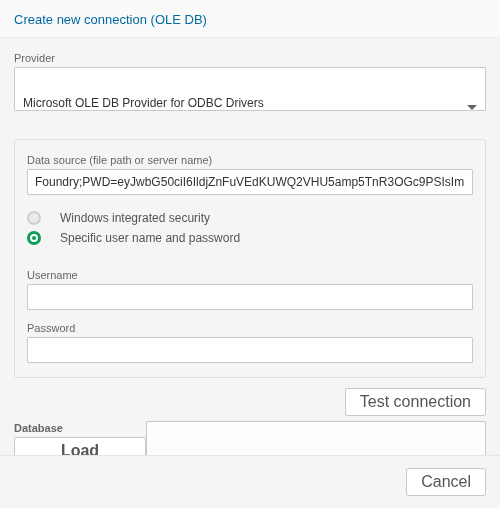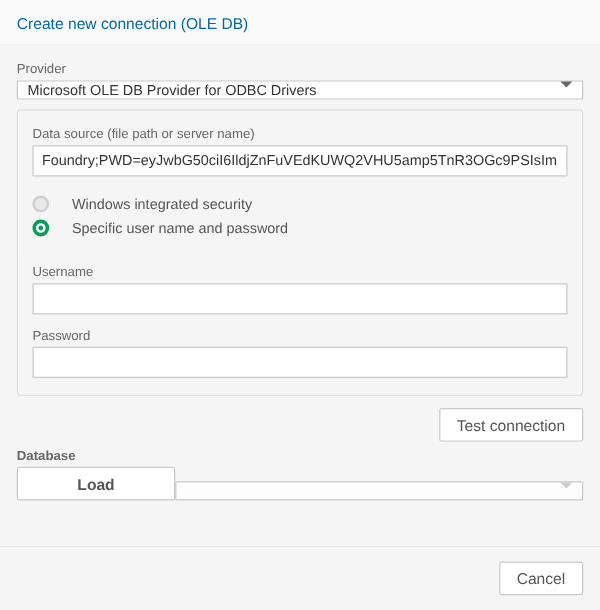--- a/index.html
+++ b/index.html
@@ -32,25 +32,25 @@
     flex: 1;
     overflow: hidden;
   }
   .label {
     font-size: 11px;
     color: #666;
     margin: 4px 0 3px 0;
   }
   .select {
     width: 100%;
-    height: 16px;
+    height: 44px;
     border: 1px solid #c9c9c9;
     background: #fff;
     display: flex;
-    align-items: flex-start;
+    align-items: flex-end;
     justify-content: space-between;
     padding: 0 8px;
     color: #333;
     font-size: 12px;
     border-radius: 1px;
     cursor: pointer;
   }
   .select.disabled {
     color: #bbb;
     cursor: default;
@@ -60,21 +60,21 @@
     width: 0; height: 0;
     border-left: 5px solid transparent;
     border-right: 5px solid transparent;
     border-top: 5px solid #666;
   }
   .select.disabled .caret { border-top-color: #ccc; }
   .panel {
     border: 1px solid #dedede;
     border-radius: 3px;
     padding: 10px 12px 14px 12px;
-    margin-top: 8px;
+    margin-top: 28px;
     background: #f5f5f5;
   }
   .text-input {
     width: 100%;
     height: 26px;
     border: 1px solid #c9c9c9;
     background: #fff;
     padding: 0 7px;
     font-size: 12px;
     color: #333;
@@ -110,21 +110,21 @@
     background: #0c9d58;
     border-radius: 50%;
   }
   .btn {
     height: 28px;
     min-width: 70px;
     padding: 0 14px;
     border: 1px solid #c9c9c9;
     background: #fff;
     color: #555;
-    font-size: 13px;
+    font-size: 16px;
     display: inline-flex;
     align-items: center;
     justify-content: center;
     border-radius: 2px;
     cursor: pointer;
   }
   .db-row {
     display: flex;
     align-items: flex-end;
     gap: 12px;

